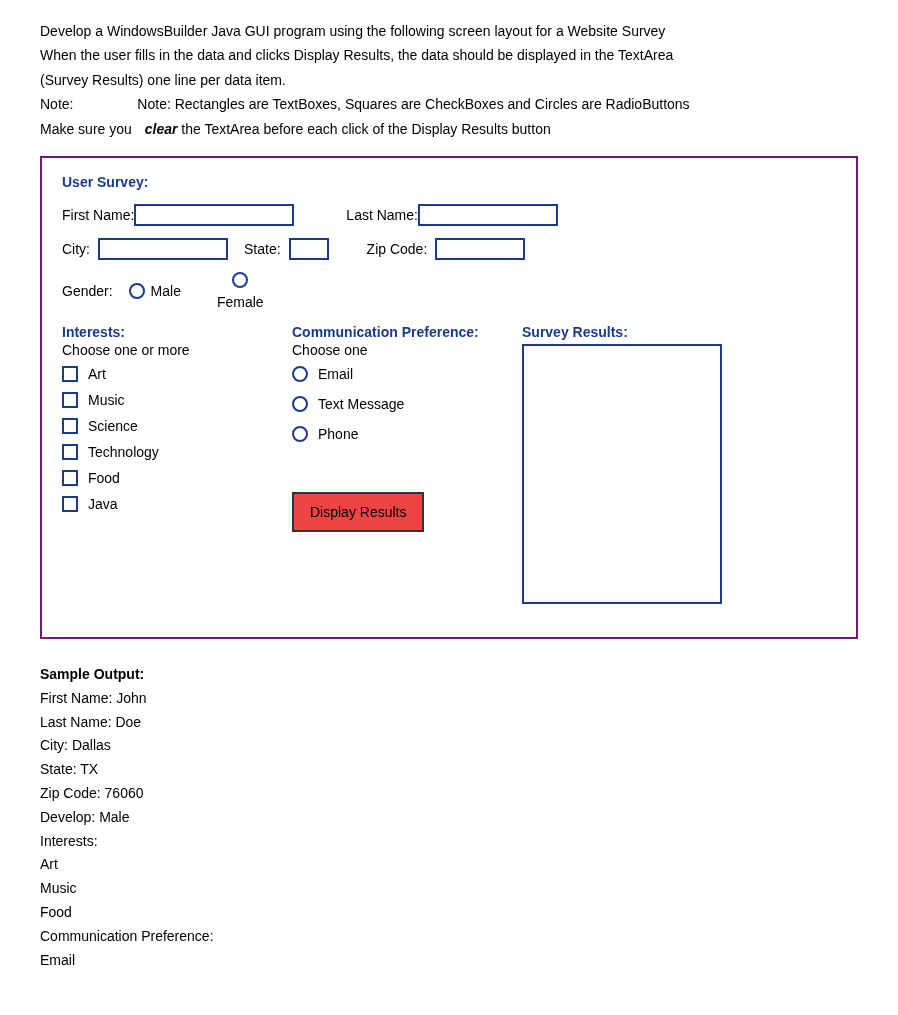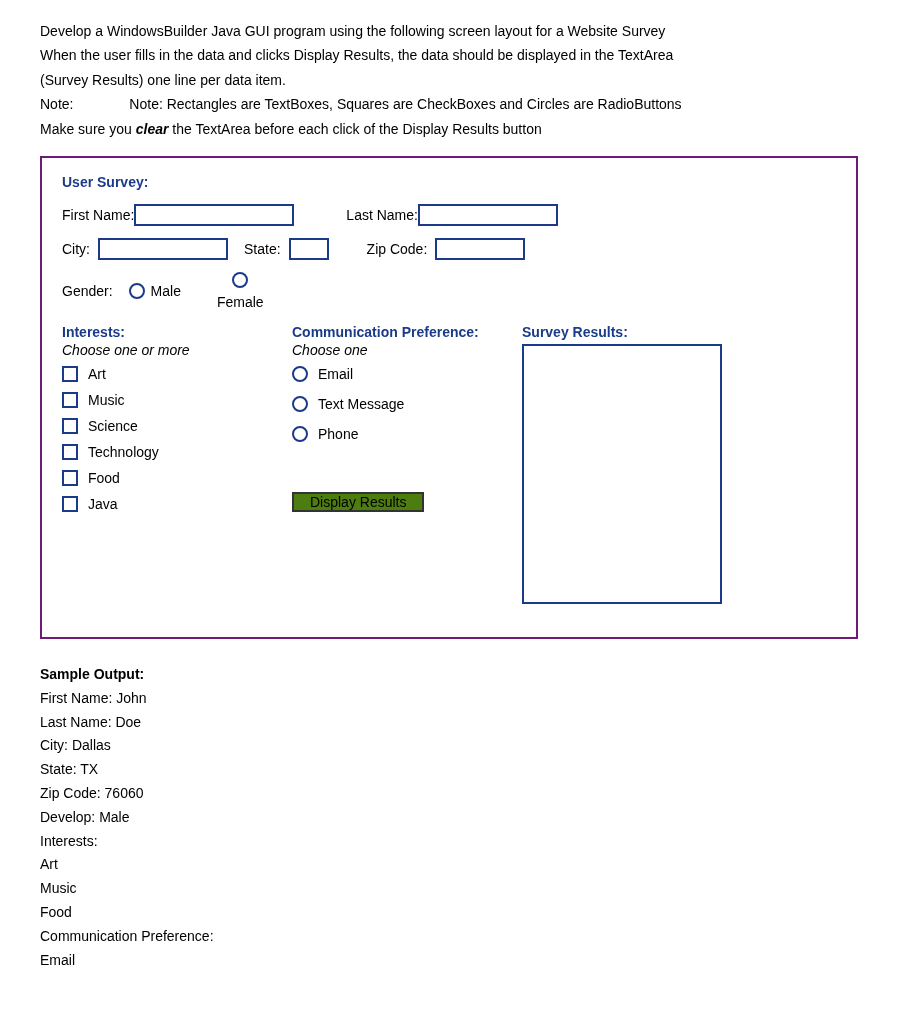--- a/index.html
+++ b/index.html
@@ -29,20 +29,21 @@
     .instructions .note {
       font-weight: normal;
     }
 
     .instructions .note strong {
       font-weight: normal;
     }
 
     .instructions .clear-note strong {
       font-style: italic;
+      margin-left: 9px;
     }
 
     .survey-box {
       border: 2px solid #701a75;
       padding: 16px 20px 20px 20px;
       margin-bottom: 24px;
     }
 
     .survey-title {
       color: #1a3a8a;
@@ -130,21 +131,20 @@
     .section-label {
       color: #1a3a8a;
       font-weight: bold;
       font-size: 14px;
       margin-bottom: 2px;
     }
 
     .section-sublabel {
       font-size: 14px;
       margin-bottom: 8px;
-      font-style: italic;
     }
 
     .checkbox-item {
       display: flex;
       align-items: center;
       gap: 10px;
       margin-bottom: 10px;
     }
 
     .checkbox-box {
@@ -179,22 +179,22 @@
       height: 260px;
       background: #fff;
       resize: none;
       outline: none;
       font-size: 13px;
       padding: 4px;
     }
 
     .display-btn {
       border: 2px solid #333;
-      background: #4d7c0f;
-      padding: 0 16px;
+      background: #ef4444;
+      padding: 10px 16px;
       font-size: 14px;
       cursor: pointer;
       margin-top: 10px;
       text-align: center;
     }
 
     .sample-output {
       margin-top: 23px;
     }
 
@@ -218,21 +218,21 @@
   </style>
 </head>
 <body>
 
 <div class="instructions">
   <p>Develop a WindowsBuilder Java GUI program using the following screen layout for a Website Survey</p>
   <p>When the user fills in the data and clicks Display Results, the data should be displayed in the TextArea</p>
   <p>(Survey Results) one line per data item.</p>
   <p class="note">
     <strong>Note:</strong>
-    <span style="margin-left:12px;padding-left:40px;">Note: Rectangles are TextBoxes, Squares are CheckBoxes and Circles are RadioButtons</span>
+    <span style="margin-left:20px;padding-left:40px;">Note: Rectangles are TextBoxes, Squares are CheckBoxes and Circles are RadioButtons</span>
   </p>
   <p class="clear-note">
     <span>Make sure you </span><strong>clear</strong><span> the TextArea before each click of the Display Results button</span>
   </p>
 </div>
 
 <div class="survey-box">
 
   <div class="survey-title">User Survey:</div>
 

